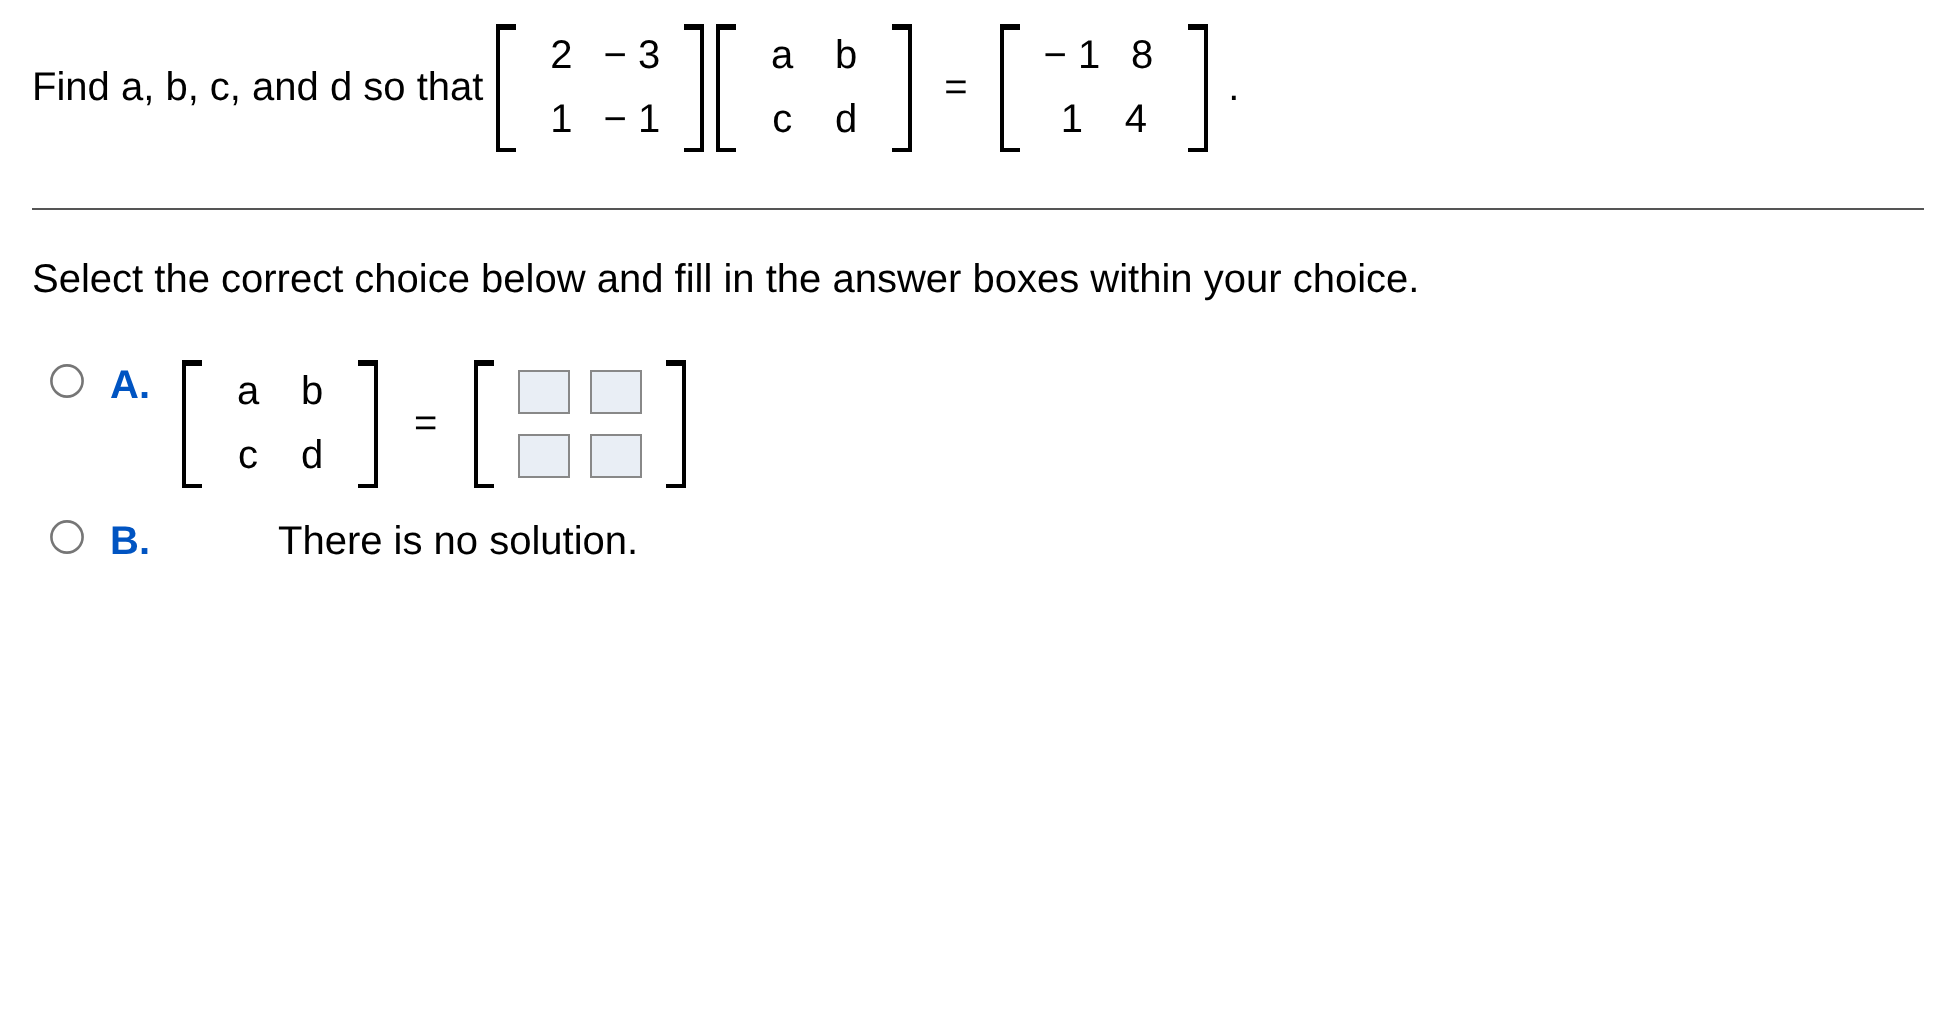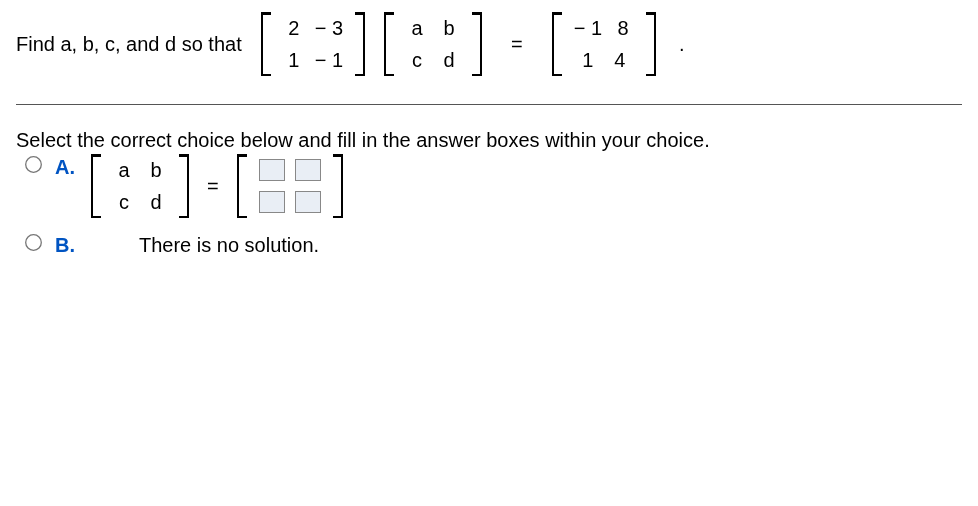--- a/index.html
+++ b/index.html
@@ -9,21 +9,21 @@
     font-size: 20px;
     color: #000;
     width: 978px;
     box-sizing: border-box;
     background: #fff;
   }
   .question-row {
     display: flex;
     align-items: center;
     flex-wrap: wrap;
-    gap: 19px;
+    gap: 6px;
   }
   .bracket-wrap {
     display: inline-flex;
     align-items: stretch;
     height: 64px;
   }
   .bracket {
     width: 12px;
     position: relative;
   }
@@ -60,21 +60,21 @@
     min-width: 22px;
     text-align: center;
   }
   .eq { margin: 0 10px; }
   .period { margin-left: 4px; }
   hr.divider {
     border: none;
     border-top: 1.5px solid #555;
     margin: 28px 0 24px 0;
   }
-  .instruction { margin-bottom: 2px; }
+  .instruction { margin-bottom: 28px; }
   .choice {
     display: flex;
     align-items: flex-start;
     gap: 12px;
     margin-bottom: 14px;
     margin-left: 6px;
   }
   .choice .radio {
     margin-top: 4px;
     transform: scale(1.3);

